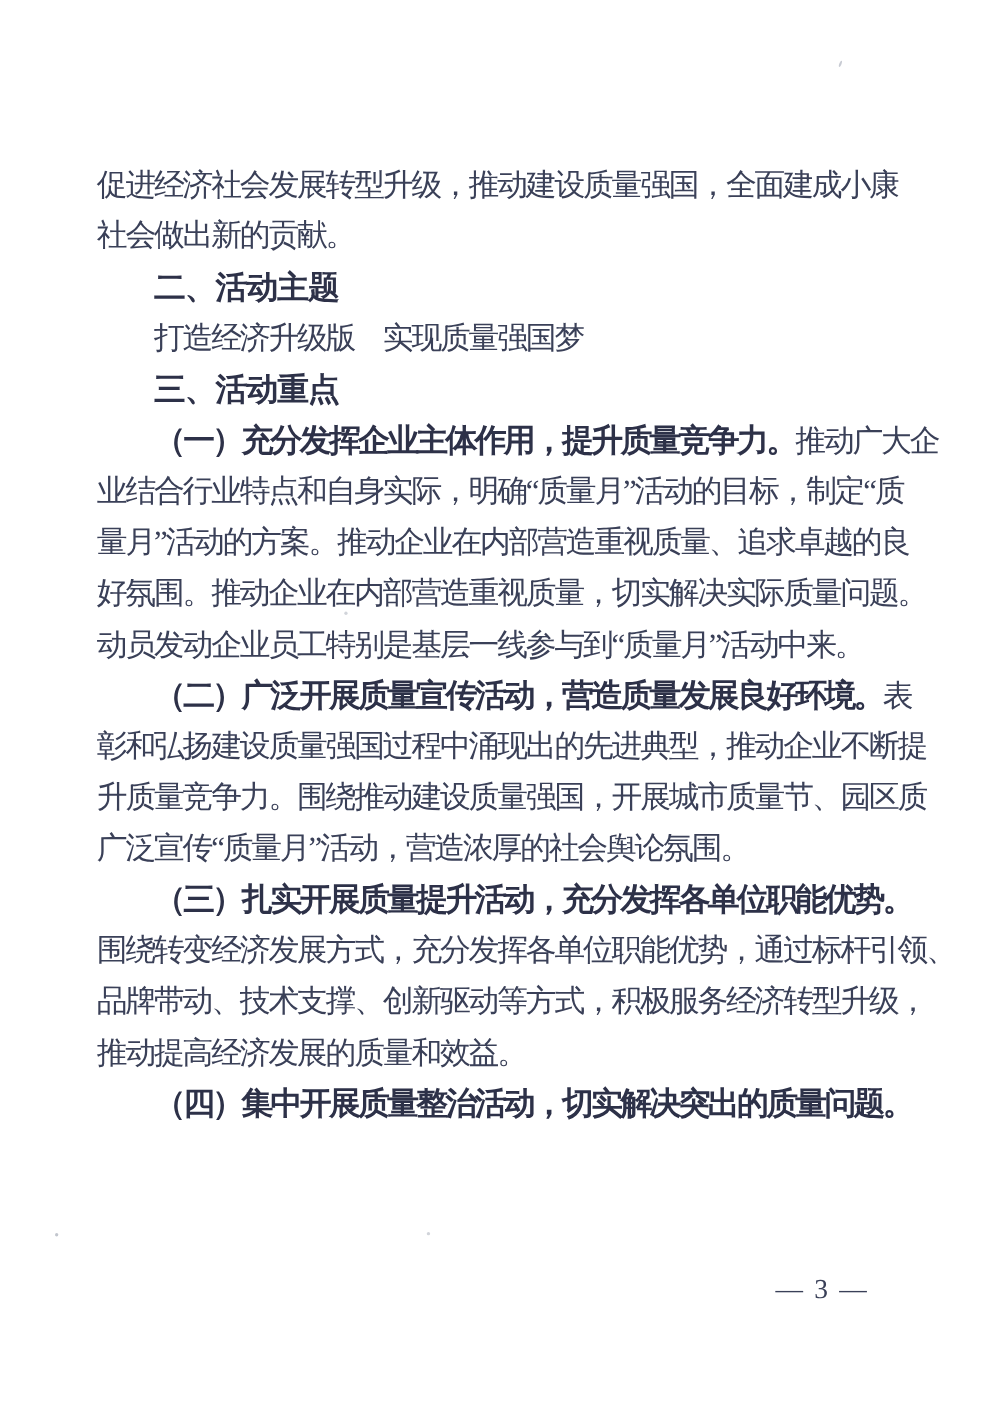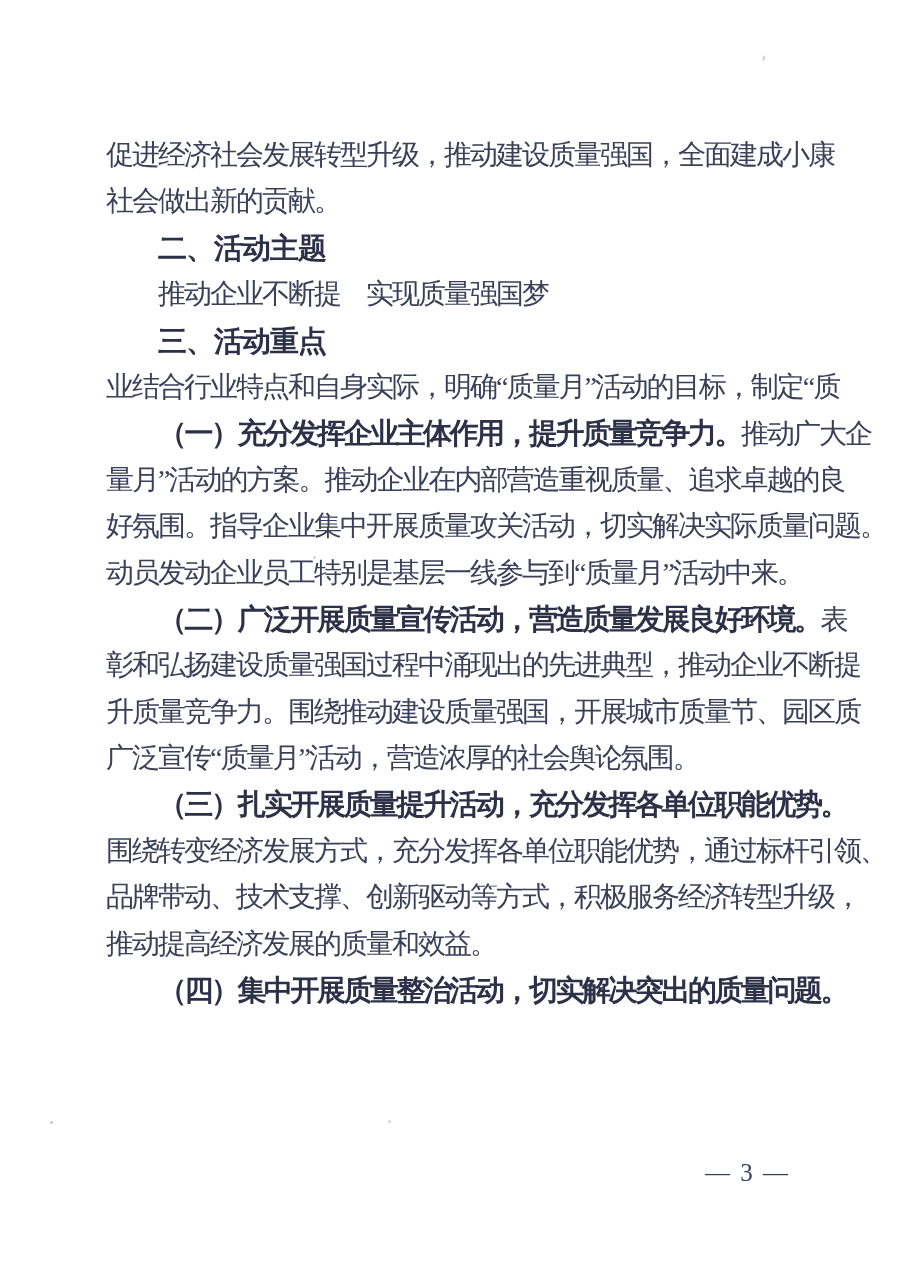--- a/index.html
+++ b/index.html
@@ -11,23 +11,22 @@
     position: relative;
     width: 900px;
     height: 1278px;
     background: #ffffff;
     overflow: hidden;
     font-family: "Liberation Serif", serif;
   }
   .content {
     position: absolute;
     left: 88px;
-    top: 132px;
+    top: 146px;
     width: 726px;
-    margin-left: 18px;
   }
   .ln {
     height: 46.4px;
     line-height: 46.4px;
     white-space: nowrap;
     font-size: 28px;
     letter-spacing: -2px;
     color: #3a4058;
   }
   .ln.ind {
@@ -73,26 +72,26 @@
 
   <div class="speck s1"></div>
   <div class="speck s2"></div>
   <div class="speck s3"></div>
   <div class="speck s4"></div>
 
   <div class="content">
     <div class="ln"><span>促进经济社会发展转型升级，推动建设质量强国，全面建成小康</span></div>
     <div class="ln"><span>社会做出新的贡献。</span></div>
     <div class="ln ind"><span class="hd">二、活动主题</span></div>
-    <div class="ln ind"><span>推动企业不断提　实现质量强国梦</span></div>
+    <div class="ln ind"><span>打造经济升级版　实现质量强国梦</span></div>
     <div class="ln ind"><span class="hd">三、活动重点</span></div>
+    <div class="ln ind"><span class="bk">（一）充分发挥企业主体作用，提升质量竞争力。</span><span>推动广大企</span></div>
     <div class="ln"><span>业结合行业特点和自身实际，明确“质量月”活动的目标，制定“质</span></div>
-    <div class="ln ind"><span class="bk">（一）充分发挥企业主体作用，提升质量竞争力。</span><span>推动广大企</span></div>
     <div class="ln"><span>量月”活动的方案。推动企业在内部营造重视质量、追求卓越的良</span></div>
-    <div class="ln"><span>好氛围。指导企业集中开展质量攻关活动，切实解决实际质量问题。</span></div>
+    <div class="ln"><span>好氛围。推动企业在内部营造重视质量，切实解决实际质量问题。</span></div>
     <div class="ln"><span>动员发动企业员工特别是基层一线参与到“质量月”活动中来。</span></div>
     <div class="ln ind"><span class="bk">（二）广泛开展质量宣传活动，营造质量发展良好环境。</span><span>表</span></div>
     <div class="ln"><span>彰和弘扬建设质量强国过程中涌现出的先进典型，推动企业不断提</span></div>
     <div class="ln"><span>升质量竞争力。围绕推动建设质量强国，开展城市质量节、园区质</span></div>
     <div class="ln"><span>广泛宣传“质量月”活动，营造浓厚的社会舆论氛围。</span></div>
     <div class="ln ind"><span class="bk">（三）扎实开展质量提升活动，充分发挥各单位职能优势。</span></div>
     <div class="ln"><span>围绕转变经济发展方式，充分发挥各单位职能优势，通过标杆引领、</span></div>
     <div class="ln"><span>品牌带动、技术支撑、创新驱动等方式，积极服务经济转型升级，</span></div>
     <div class="ln"><span>推动提高经济发展的质量和效益。</span></div>
     <div class="ln ind"><span class="bk">（四）集中开展质量整治活动，切实解决突出的质量问题。</span></div>

